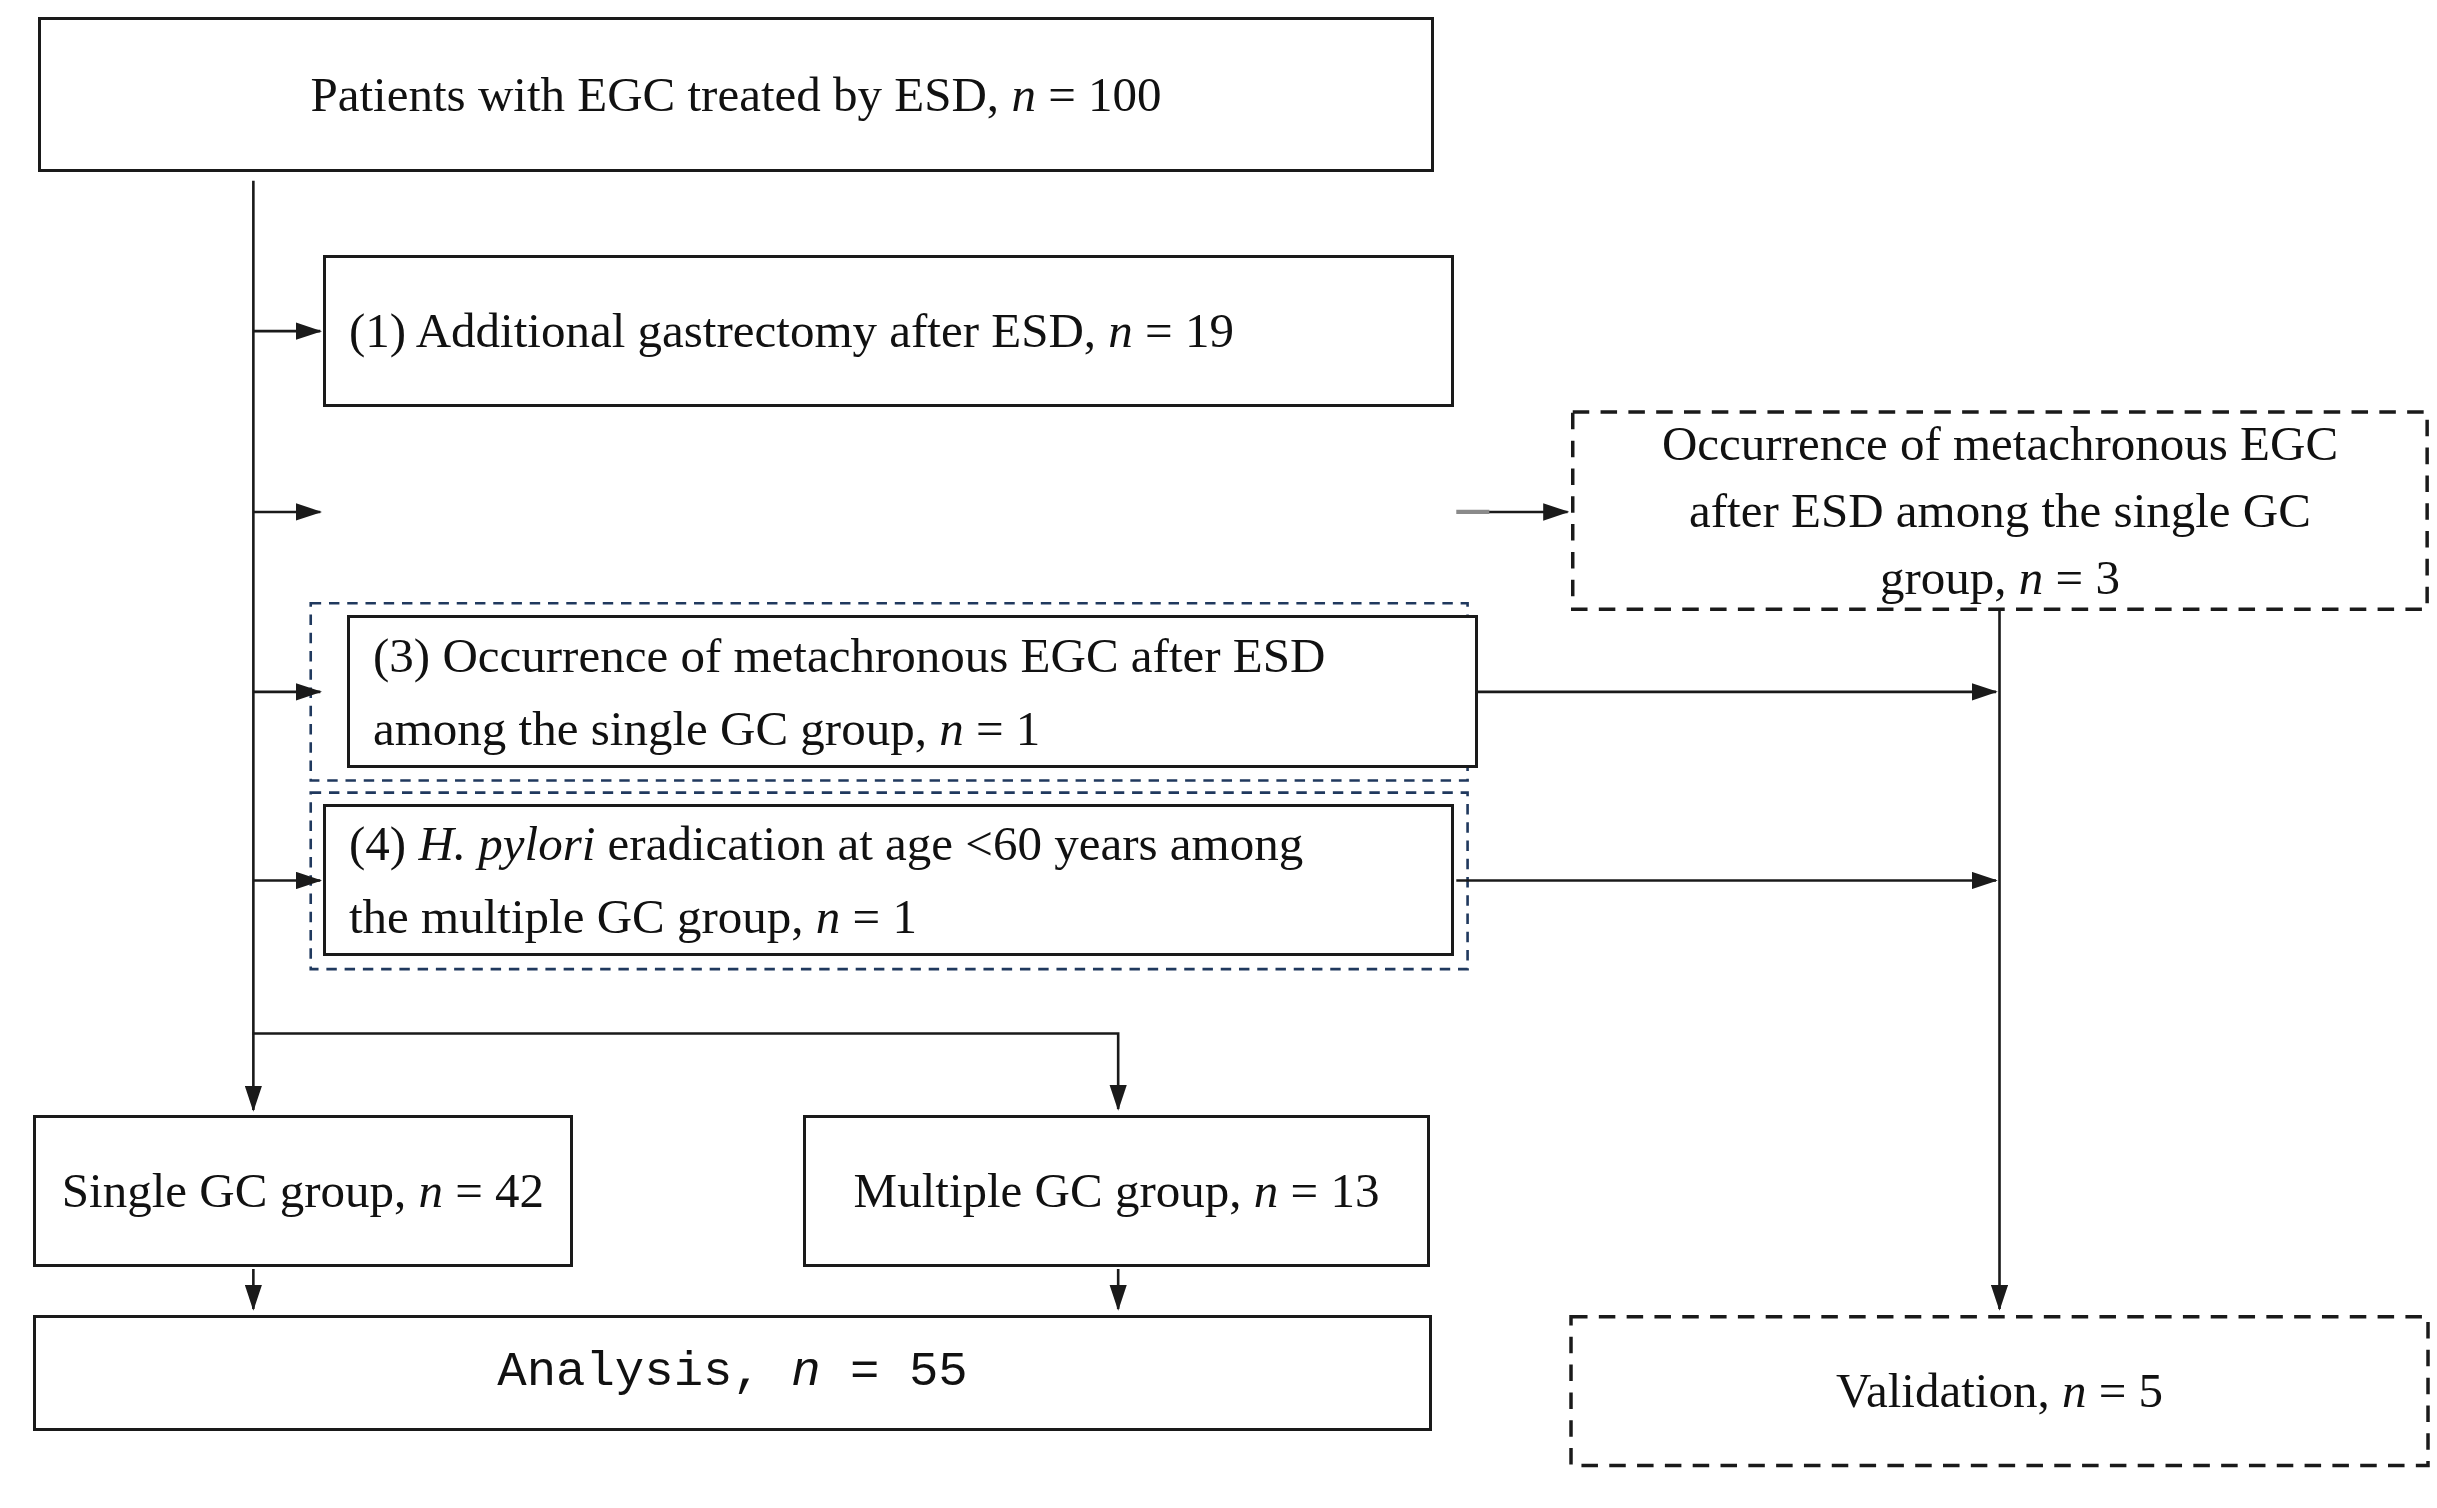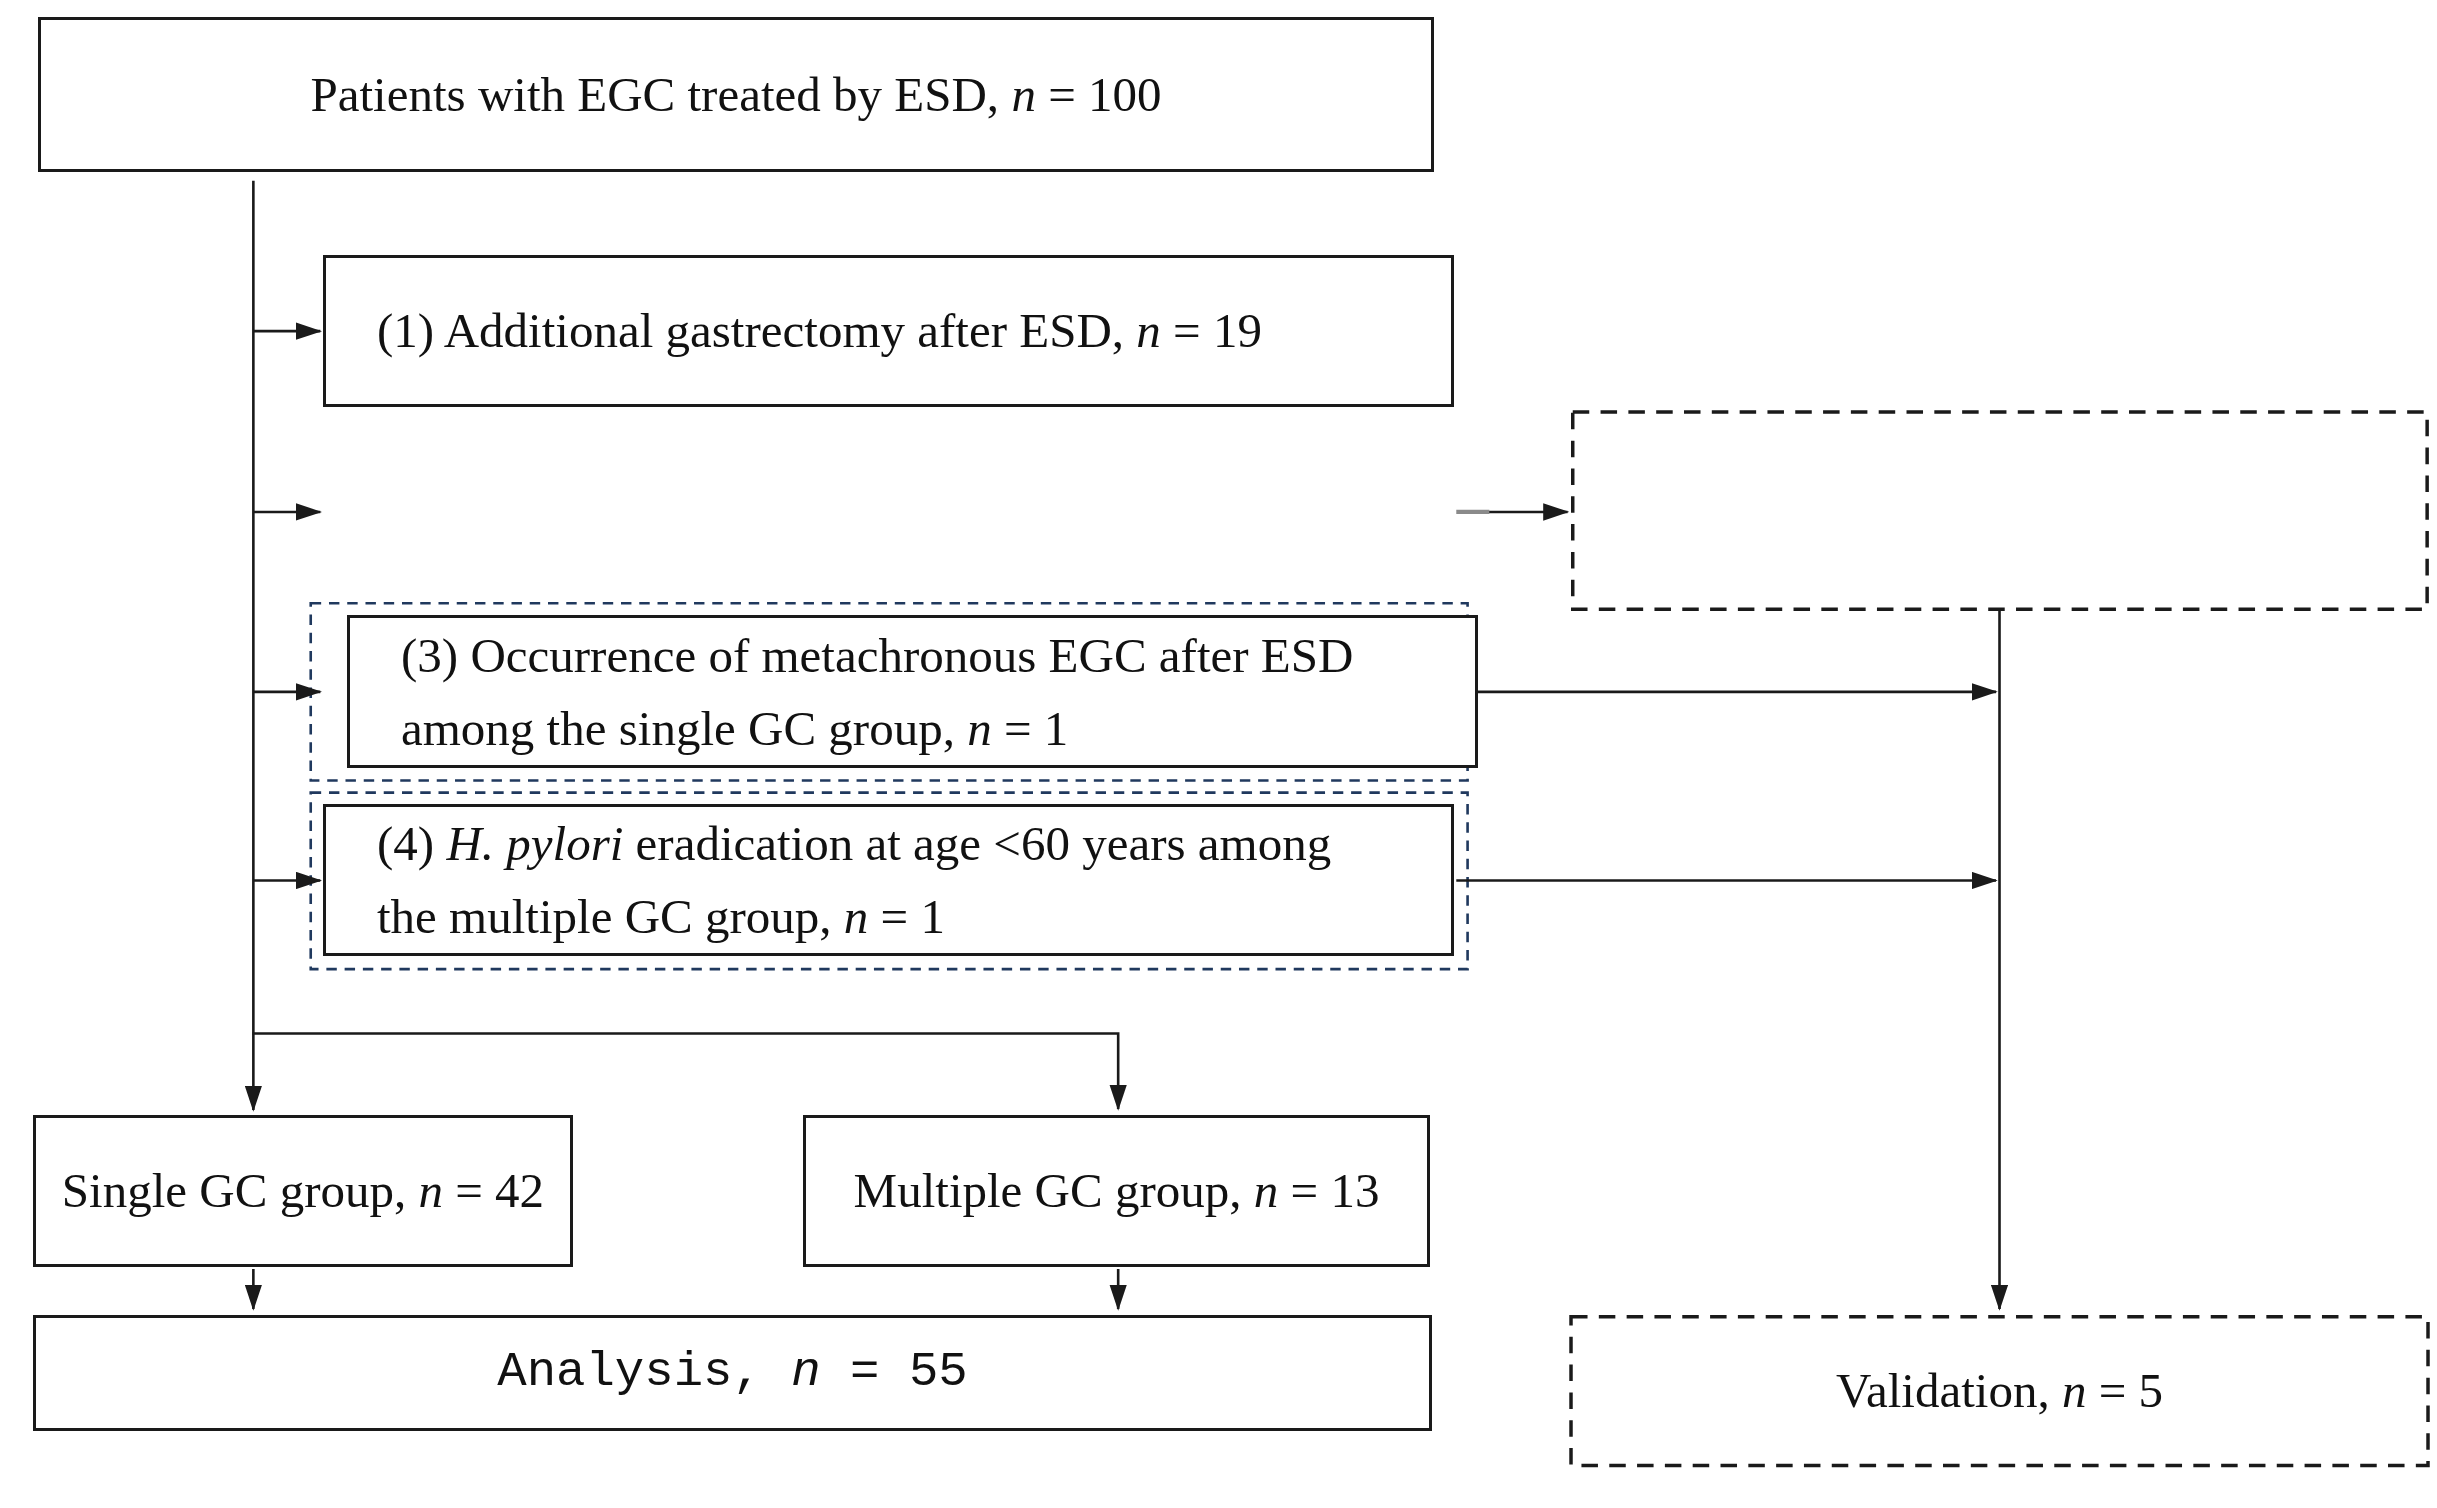--- a/index.html
+++ b/index.html
@@ -32,21 +32,21 @@
     box-sizing:border-box;
     background:var(--bg);
     border:3.5px solid var(--line);
     display:flex;
     align-items:center;
     font-size:49px;
     line-height:1.3;
   }
   .box.noborder{border:none;background:transparent;}
   .box.center{justify-content:center;text-align:center;}
-  .box.left{justify-content:flex-start;text-align:left;padding-left:51px;padding-right:22.6px;}
+  .box.left{justify-content:flex-start;text-align:left;padding-left:23px;padding-right:22.6px;}
   .it{font-style:italic;}
   
   .n-top       {left:38px;   top:17px;   width:1396px; height:155px;}
   .n-e1        {left:323px;  top:255px;  width:1131px; height:152px;}
   .n-e2        {left:323px;  top:436px;  width:1131px; height:150px;}
   .n-e3        {left:323px;  top:615px;  width:1131px; height:153px; line-height:73px;margin-left:24px;}
   .n-e4        {left:323px;  top:804px;  width:1131px; height:152px; line-height:73px;}
   .n-meta      {left:1571px; top:410px;  width:858px;  height:201px; line-height:67px;}
   .n-single    {left:33px;   top:1115px; width:540px;  height:152px;}
   .n-multiple  {left:803px;  top:1115px; width:627px;  height:152px;}
@@ -102,20 +102,23 @@
 
 
   <div class="box left n-e3">
     <span><span>(3) Occurrence of metachronous EGC after ESD</span><br><span>among the single GC group, </span><span class="it">n</span><span> = 1</span></span>
   </div>
 
   <div class="box left n-e4">
     <span><span>(4) </span><span class="it">H. pylori</span><span> eradication at age &lt;60 years among</span><br><span>the multiple GC group, </span><span class="it">n</span><span> = 1</span></span>
   </div>
 
+  <div class="box center noborder n-meta">
+    <span><span>Occurrence of metachronous EGC</span><br><span>after ESD among the single GC</span><br><span>group, </span><span class="it">n</span><span> = 3</span></span>
+  </div>
 
   <div class="box center n-single">
     <span><span>Single GC group, </span><span class="it">n</span><span> = 42</span></span>
   </div>
 
   <div class="box center n-multiple">
     <span><span>Multiple GC group, </span><span class="it">n</span><span> = 13</span></span>
   </div>
 
   <div class="box center n-analysis">

